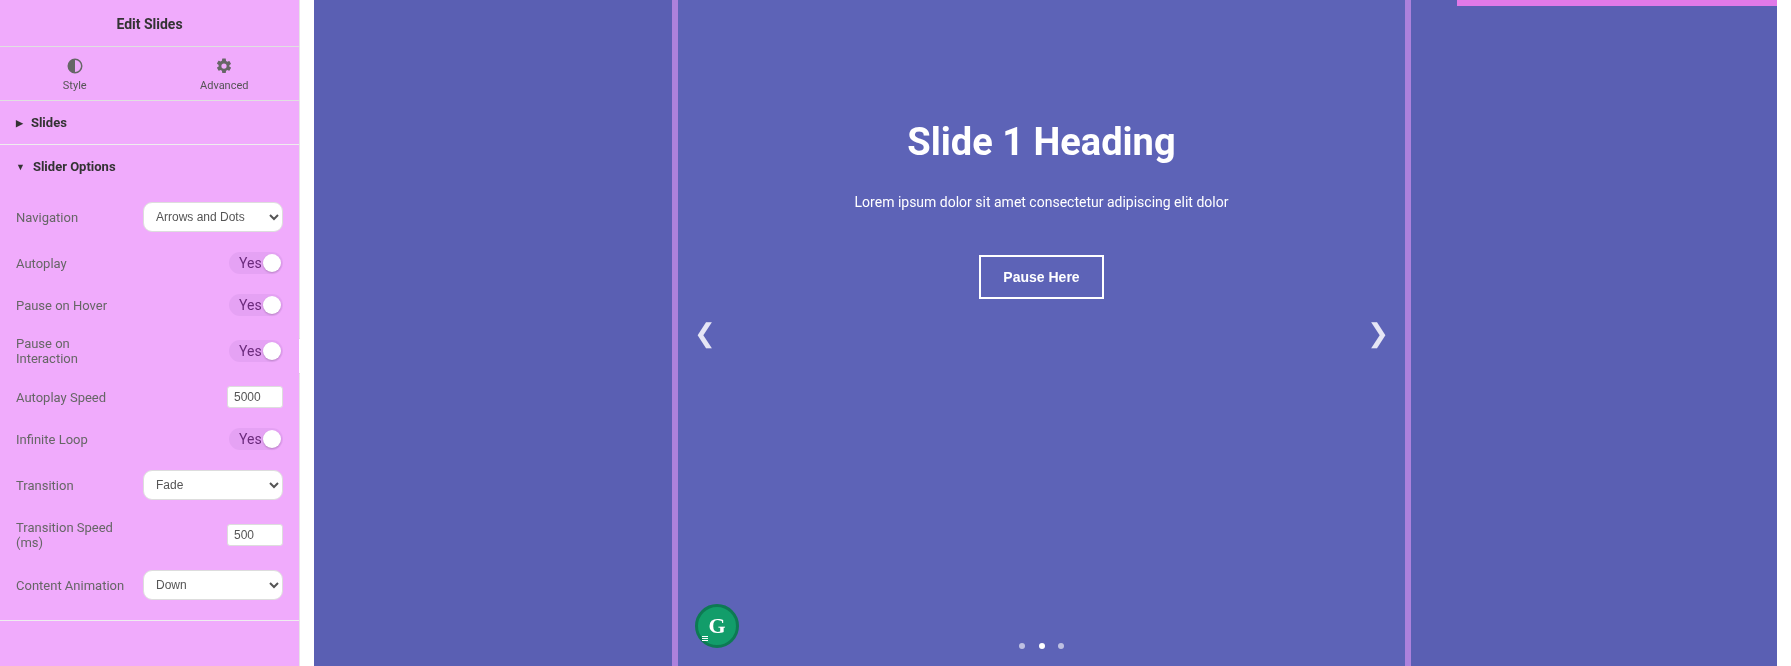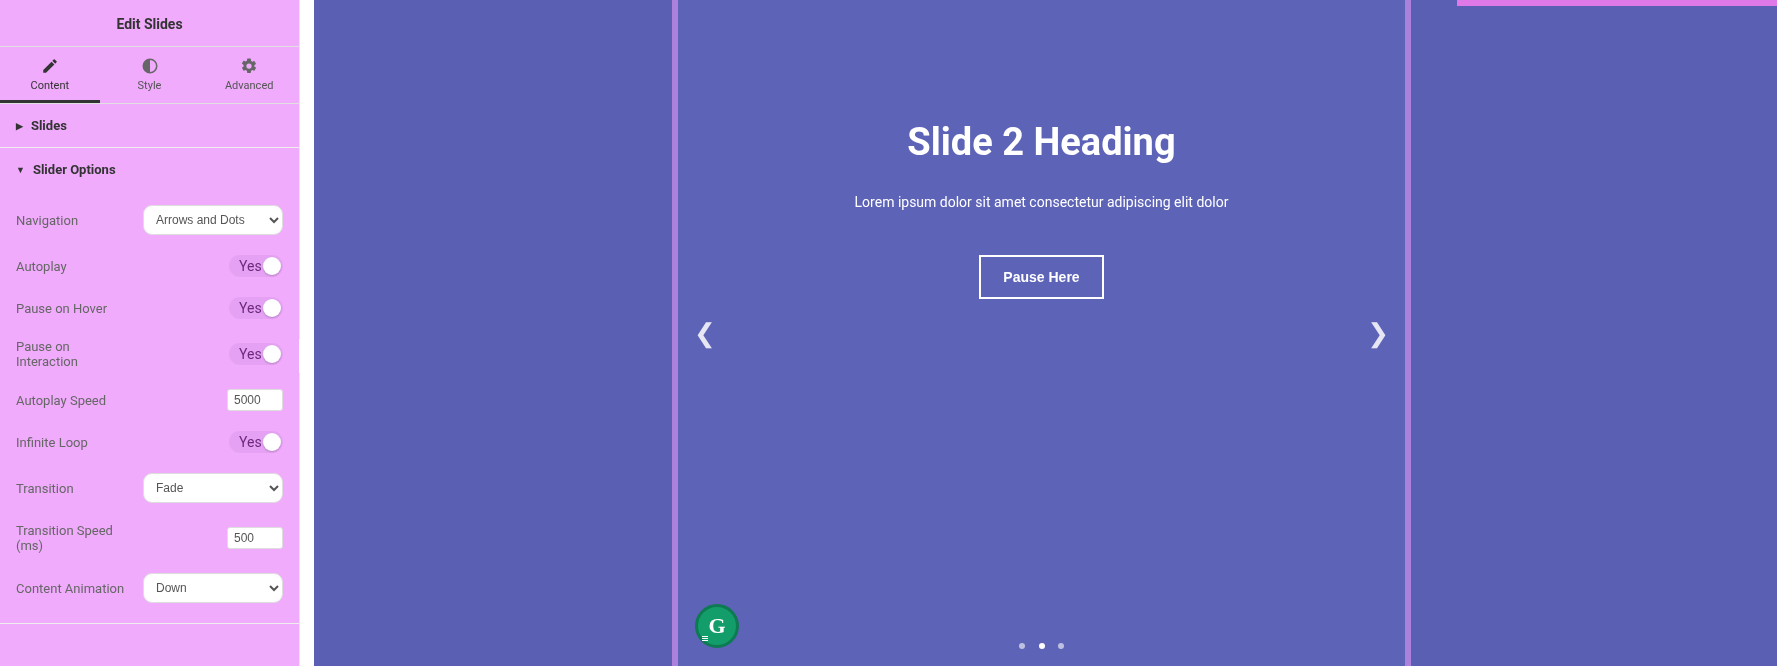--- a/index.html
+++ b/index.html
@@ -65,26 +65,20 @@
 
 </style>
 </head>
 <body>
 
 <div class="app">
   <div class="sidebar">
     <div class="sidebar-header">Edit Slides</div>
 
     <div class="tabs">
-      <div class="tab active">
-        <svg class="ticon" viewBox="0 0 24 24" fill="#333">
-            <path d="M3 17.25V21h3.75L17.81 9.94l-3.75-3.75L3 17.25zM20.71 7.04a1 1 0 0 0 0-1.41l-2.34-2.34a1 1 0 0 0-1.41 0l-1.83 1.83 3.75 3.75 1.83-1.83z"></path>
-          </svg>
-        <span>Content</span>
-      </div>
       <div class="tab">
         <svg class="ticon" viewBox="0 0 24 24" fill="#666">
             <path d="M12 2a10 10 0 1 0 .001 20.001A10 10 0 0 0 12 2zm0 18V4a8 8 0 0 1 0 16z"></path>
           </svg>
         <span>Style</span>
       </div>
       <div class="tab">
         <svg class="ticon" viewBox="0 0 24 24" fill="#666">
             <path d="M19.14 12.94a7.14 7.14 0 0 0 .05-.94 7.14 7.14 0 0 0-.05-.94l2.03-1.58a.5.5 0 0 0 .12-.64l-1.92-3.32a.5.5 0 0 0-.6-.22l-2.39.96a7.03 7.03 0 0 0-1.62-.94l-.36-2.54A.5.5 0 0 0 13.9 2h-3.8a.5.5 0 0 0-.5.42l-.36 2.54c-.58.24-1.12.55-1.62.94l-2.39-.96a.5.5 0 0 0-.6.22L2.71 8.48a.5.5 0 0 0 .12.64l2.03 1.58c-.03.31-.05.63-.05.94s.02.63.05.94l-2.03 1.58a.5.5 0 0 0-.12.64l1.92 3.32c.13.22.39.31.6.22l2.39-.96c.5.39 1.04.7 1.62.94l.36 2.54c.04.24.25.42.5.42h3.8c.25 0 .46-.18.5-.42l.36-2.54c.58-.24 1.12-.55 1.62-.94l2.39.96c.21.09.47 0 .6-.22l1.92-3.32a.5.5 0 0 0-.12-.64l-2.03-1.58zM12 15.5A3.5 3.5 0 1 1 12 8.5a3.5 3.5 0 0 1 0 7z"></path>
           </svg>
@@ -203,21 +197,21 @@
 
     <div class="slide-canvas">
       <div class="nav-arrow left">
         <span>❮</span>
       </div>
       <div class="nav-arrow right">
         <span>❯</span>
       </div>
 
       <div class="slide-content">
-        <h1>Slide 2 Heading</h1>
+        <h1>Slide 1 Heading</h1>
         <p>Lorem ipsum dolor sit amet consectetur adipiscing elit dolor</p>
         <button class="cta">Pause Here</button>
       </div>
 
       <div class="dots">
         <span class="dot"></span>
         <span class="dot active"></span>
         <span class="dot"></span>
       </div>
     </div>

